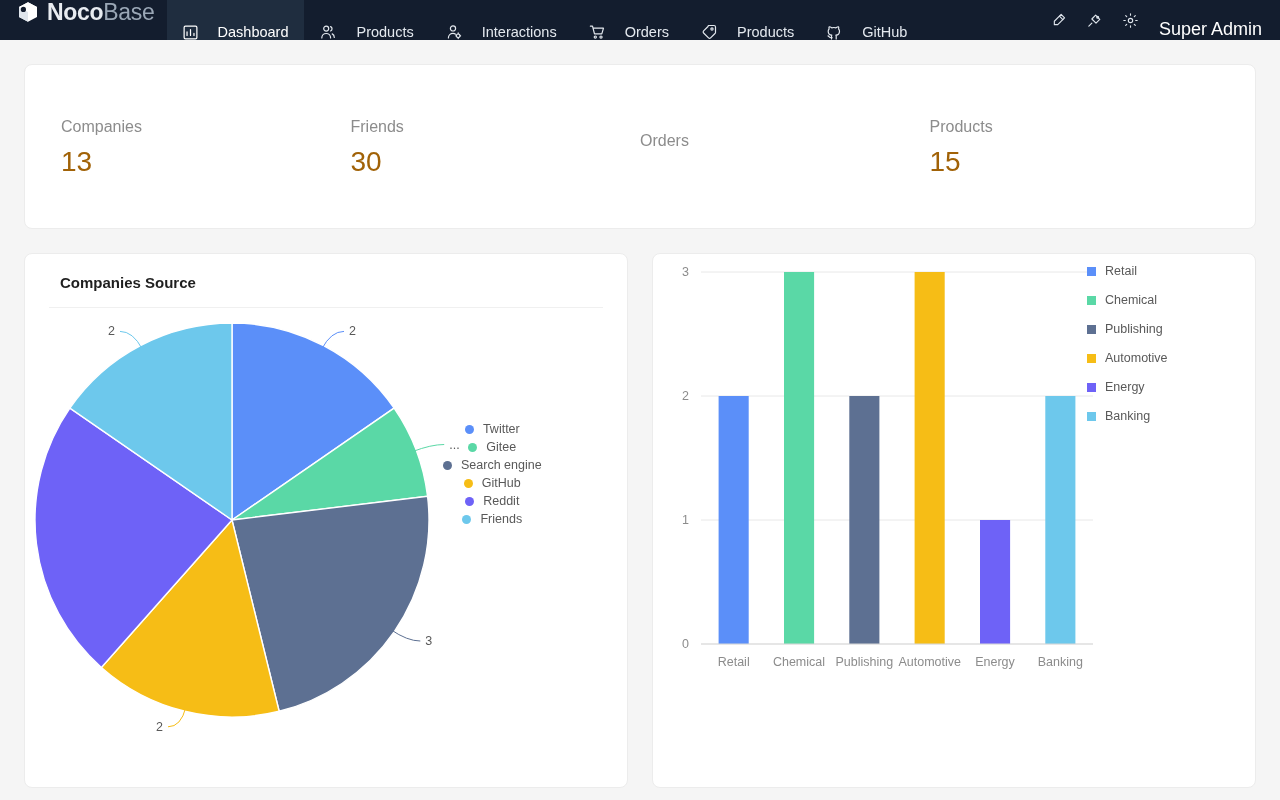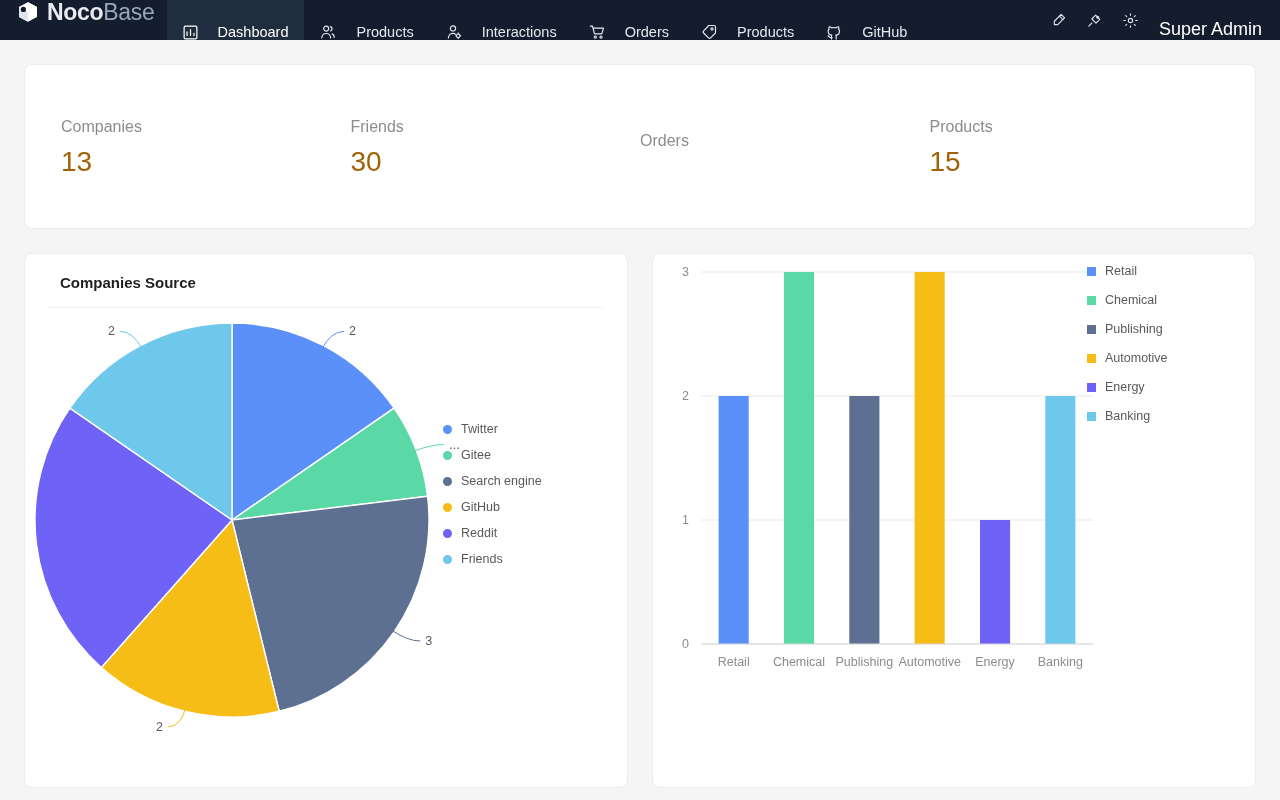--- a/index.html
+++ b/index.html
@@ -76,21 +76,21 @@
     margin:0 0 0 0;
   }
   .chart-title-wrap { padding:0 24px; }
   .chart-title-wrap .chart-title { padding-left:11px; }
   .chart-body { flex:1; position:relative; }
 
   
   .pie-wrap { position:relative; width:100%; height:100%; }
   .pie-legend {
     position:absolute; left:418px; top:114px;
-    display:flex; flex-direction:column; gap:12px;
+    display:flex; flex-direction:column; gap:4px;align-items:center;
   }
   .lg-row { display:flex; align-items:center; gap:9px; font-size:12.5px; color:#595959; white-space:nowrap; }
   .lg-dot { width:9px; height:9px; border-radius:50%; flex:none; }
   .lg-sq { width:9px; height:9px; flex:none; }
 
   
   .bar-legend {
     position:absolute; left:434px; top:10px;
     display:flex; flex-direction:column; gap:15px;
   }

